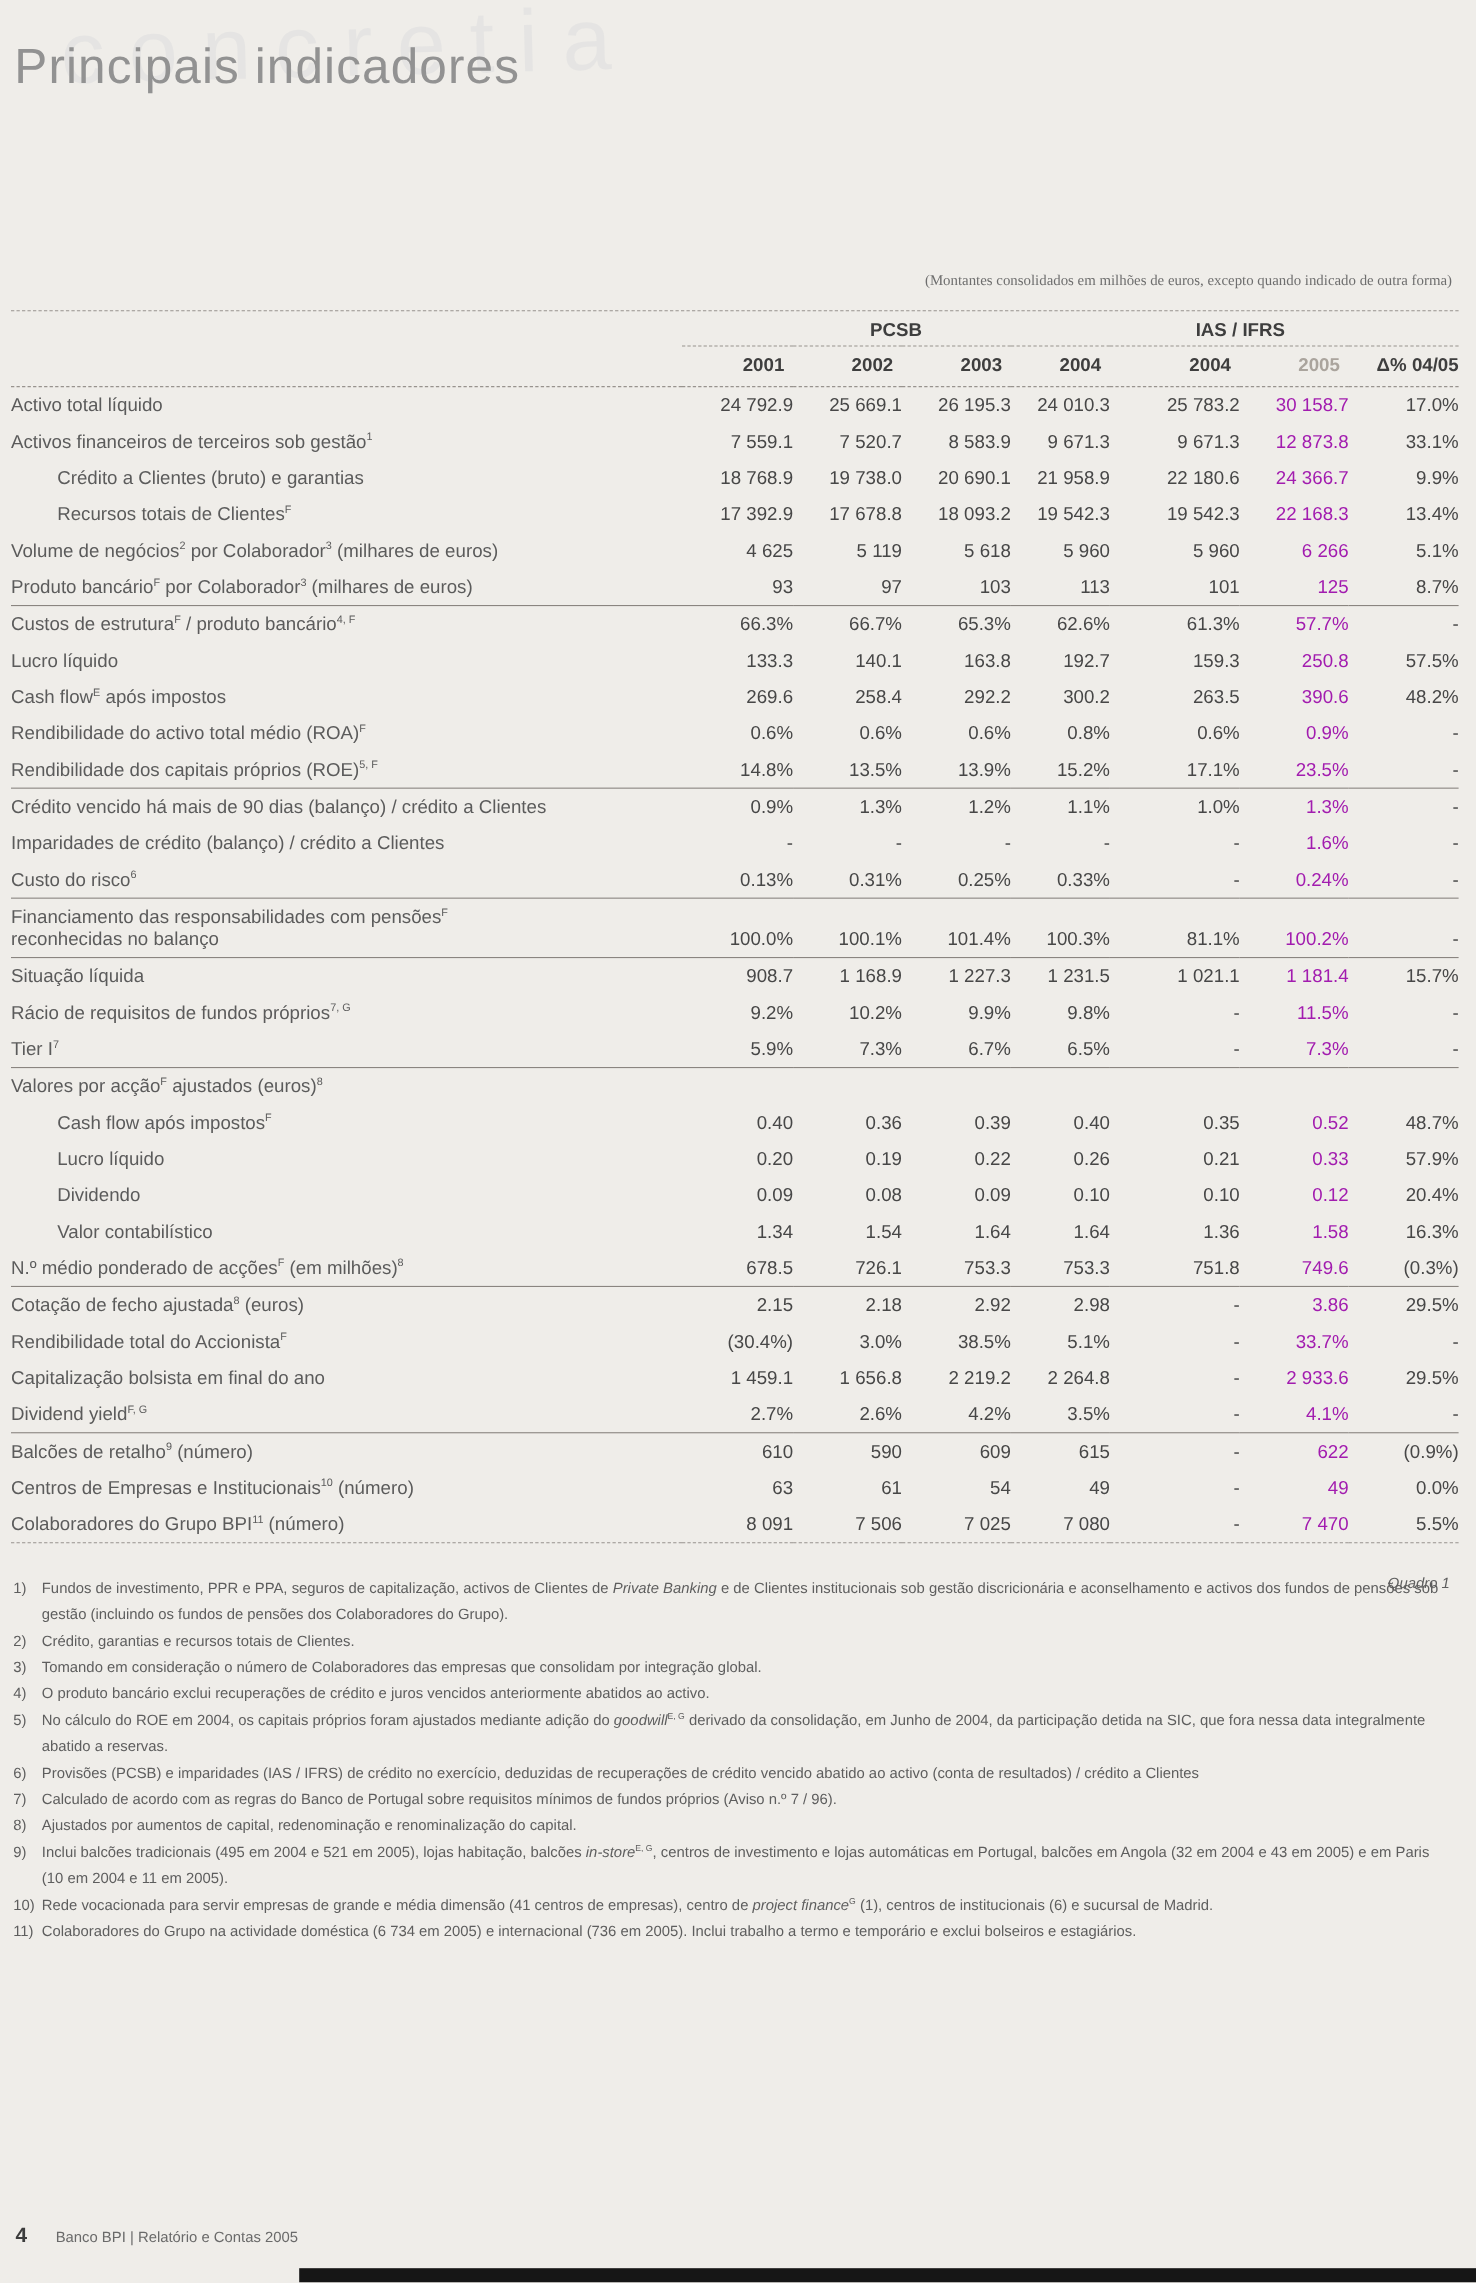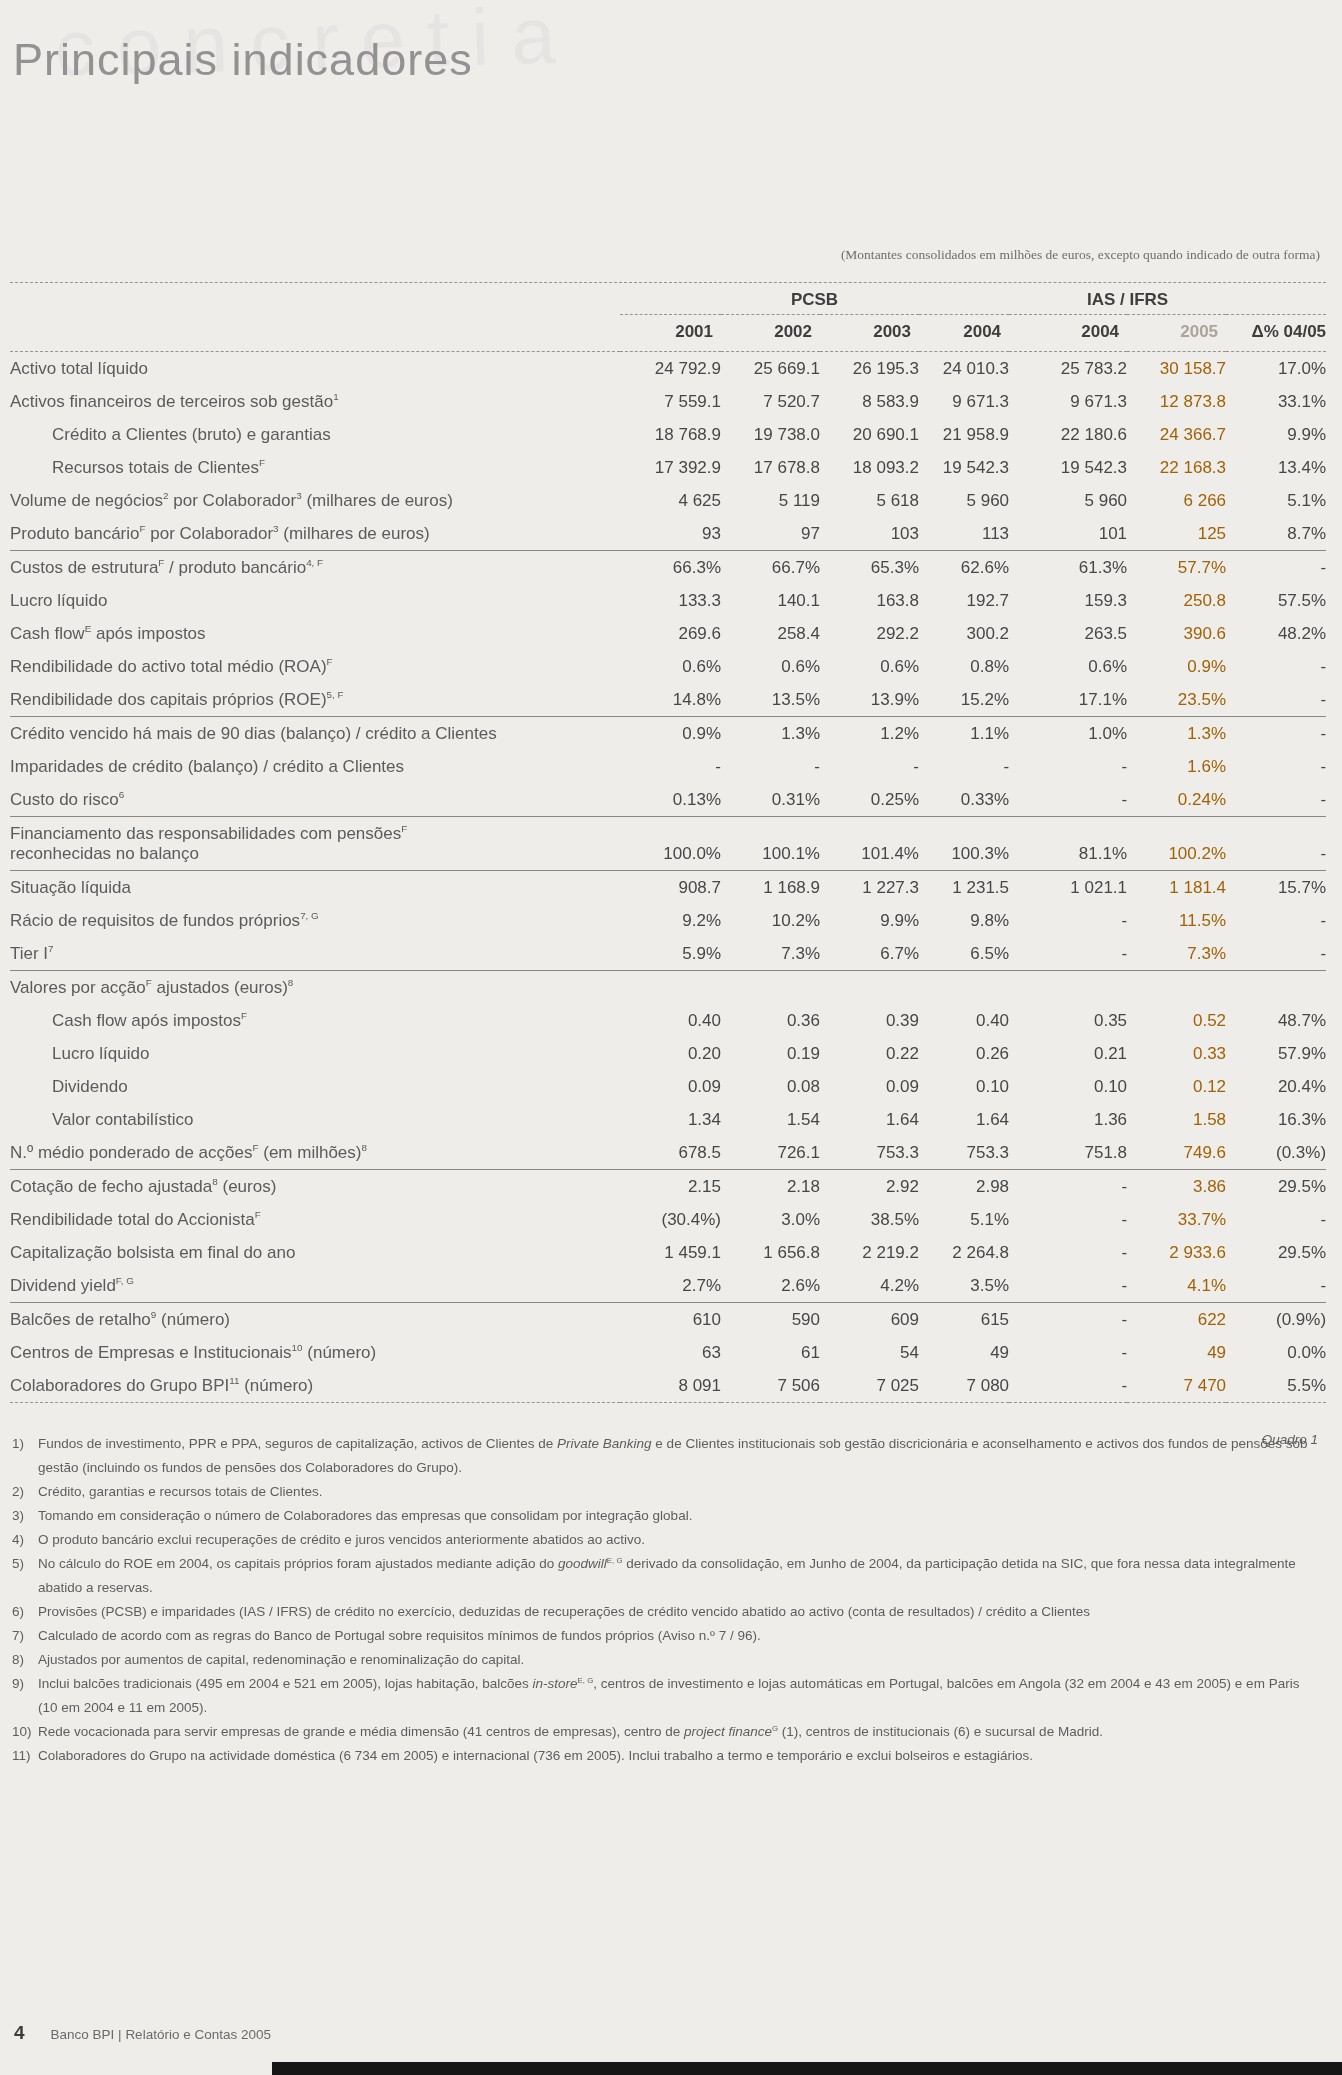--- a/index.html
+++ b/index.html
@@ -39,21 +39,21 @@
   .years-row th.y-2005{color:#aaa49d}
   .years-row th.y-delta{padding-right:0;white-space:nowrap}
 
   tbody td{padding:6.5px 0;vertical-align:bottom}
   td.lbl{
     text-align:left;color:#5b5b5b;white-space:pre-line;
     padding-right:10px;overflow:hidden;margin-top:19px;
   }
   td.lbl.ind{padding-left:42px}
   td.num{text-align:right;color:#474747;white-space:nowrap}
-  td.num.c6{color:#a16207}          
+  td.num.c6{color:#a21caf}          
   tr.group-start td{border-top:1px solid #8a8580}
   tbody tr:last-child td{border-bottom:1px dashed #98938e}
   sup{font-size:.58em;line-height:0;vertical-align:super;letter-spacing:0}
 
   .footnotes{
     position:absolute;left:12px;right:34px;top:1432px;
     font-size:13.5px;line-height:1.78;color:#5e5e5e;
   }
   .fn{position:relative;padding-left:26px}
   .fn .num{position:absolute;left:0}

